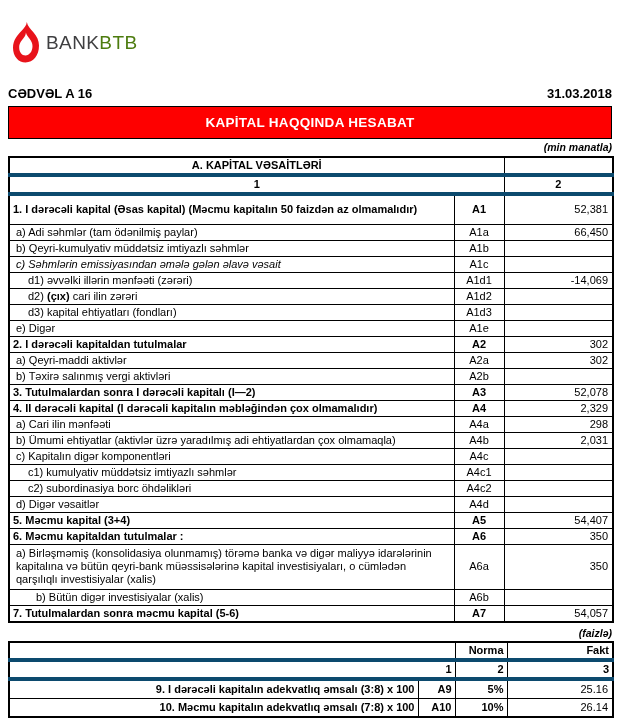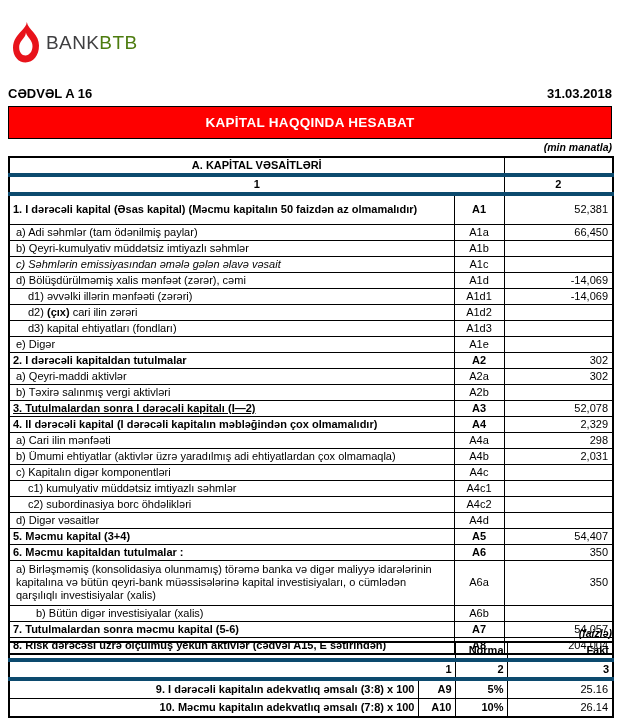--- a/index.html
+++ b/index.html
@@ -97,25 +97,20 @@
           <td class="lbl ind1" style="height: 15px;"><span>b) Qeyri-kumulyativ müddətsiz imtiyazlı səhmlər</span></td>
           <td class="code">A1b</td>
           <td class="val"></td>
         </tr>
         <tr>
           <td class="lbl ind1" style="height: 15px; font-style: italic;"><span>c) Səhmlərin emissiyasından əmələ gələn  əlavə vəsait</span></td>
           <td class="code">A1c</td>
           <td class="val"></td>
         </tr>
         <tr>
-          <td class="lbl ind1" style="height: 15px;"><span>d) Bölüşdürülməmiş xalis mənfəət (zərər), cəmi</span></td>
-          <td class="code">A1d</td>
-          <td class="val">-14,069</td>
-        </tr>
-        <tr>
           <td class="lbl ind2" style="height: 15px;"><span>d1) əvvəlki illərin mənfəəti (zərəri)</span></td>
           <td class="code">A1d1</td>
           <td class="val">-14,069</td>
         </tr>
         <tr>
           <td class="lbl ind2" style="height: 15px;"><span>d2) </span><span class="b">(çıx)</span><span> cari ilin zərəri</span></td>
           <td class="code">A1d2</td>
           <td class="val"></td>
         </tr>
         <tr>
@@ -137,21 +132,21 @@
           <td class="lbl ind1" style="height: 15px;"><span>a) Qeyri-maddi aktivlər</span></td>
           <td class="code">A2a</td>
           <td class="val">302</td>
         </tr>
         <tr>
           <td class="lbl ind1" style="height: 15px;"><span>b) Təxirə salınmış vergi aktivləri</span></td>
           <td class="code">A2b</td>
           <td class="val"></td>
         </tr>
         <tr>
-          <td class="lbl ind0 strong" style="height: 15px; text-decoration: underline;"><span class="b">3. Tutulmalardan  sonra I dərəcəli kapitalı (I—2)</span></td>
+          <td class="lbl ind0 strong" style="height: 15px;"><span class="b">3. Tutulmalardan  sonra I dərəcəli kapitalı (I—2)</span></td>
           <td class="code strong">A3</td>
           <td class="val">52,078</td>
         </tr>
         <tr>
           <td class="lbl ind0 strong" style="height: 15px;"><span class="b">4. II dərəcəli  kapital</span><span> (I dərəcəli  kapitalın  məbləğindən çox olmamalıdır)</span></td>
           <td class="code strong">A4</td>
           <td class="val">2,329</td>
         </tr>
         <tr>
           <td class="lbl ind1" style="height: 15px;"><span>a) Cari ilin mənfəəti</span></td>
@@ -200,25 +195,20 @@
         </tr>
         <tr>
           <td class="lbl ind1" style="height: 15px; padding-left: 26px;"><span>b) Bütün digər investisiyalar (xalis)</span></td>
           <td class="code">A6b</td>
           <td class="val"></td>
         </tr>
         <tr>
           <td class="lbl ind0 strong" style="height: 15px;"><span class="b">7. Tutulmalardan  sonra məcmu kapital (5-6)</span></td>
           <td class="code strong">A7</td>
           <td class="val">54,057</td>
-        </tr>
-        <tr>
-          <td class="lbl ind0 strong" style="height: 15px;"><span class="b">8. Risk dərəcəsi üzrə ölçülmuş  yekun aktivlər</span><span>  (cədvəl A15, E sətirindən)</span></td>
-          <td class="code strong">A8</td>
-          <td class="val">204,004</td>
         </tr>
       </tbody>
   </table>
 
   <div class="note note2">(faizlə)</div>
 
   <table id="t2">
     <colgroup>
         <col style="width:409px">
         <col style="width:37px">

